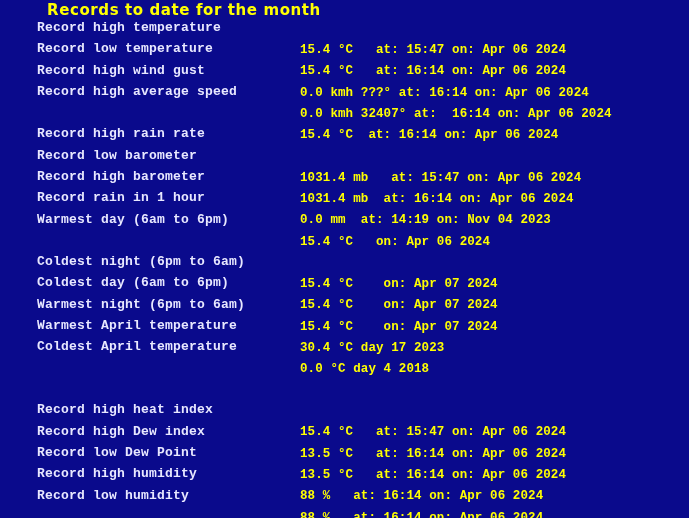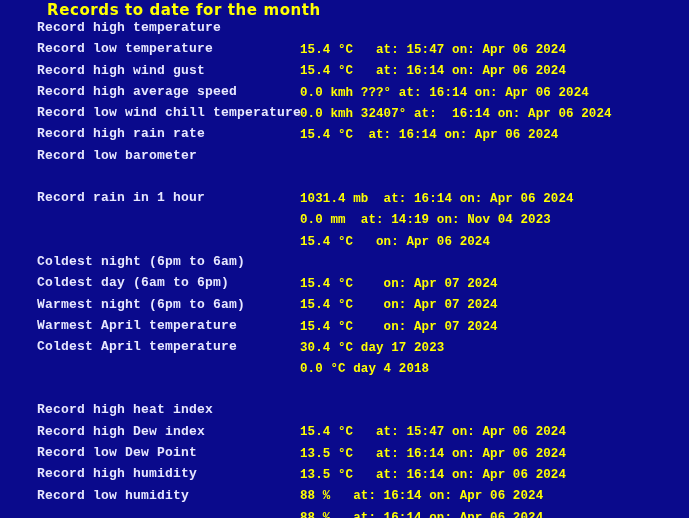--- a/index.html
+++ b/index.html
@@ -82,37 +82,39 @@
       </div>
       <div class="row">
         <span class="label">Record high wind gust</span>
         <span class="value">0.0 kmh ???° at: 16:14 on: Apr 06 2024</span>
       </div>
       <div class="row">
         <span class="label">Record high average speed</span>
         <span class="value">0.0 kmh 32407° at:  16:14 on: Apr 06 2024</span>
       </div>
       <div class="row">
-        <span class="label">Record low wind chill temperature</span>
         <span class="value">15.4 °C  at: 16:14 on: Apr 06 2024</span>
       </div>
       <div class="row">
         <span class="label">Record high rain rate</span>
       </div>
       <div class="row">
         <span class="label">Record low barometer</span>
+        <span class="value">1031.4 mb   at: 15:47 on: Apr 06 2024</span>
       </div>
       <div class="row">
+        <span class="label">Record high barometer</span>
         <span class="value">1031.4 mb  at: 16:14 on: Apr 06 2024</span>
       </div>
       <div class="row">
         <span class="label">Record rain in 1 hour</span>
         <span class="value">0.0 mm  at: 14:19 on: Nov 04 2023</span>
       </div>
       <div class="row">
+        <span class="label">Warmest day (6am to 6pm)</span>
         <span class="value">15.4 °C   on: Apr 06 2024</span>
       </div>
       <div class="spacer"></div>
       <div class="row">
         <span class="label">Coldest night (6pm to 6am)</span>
         <span class="value">15.4 °C    on: Apr 07 2024</span>
       </div>
       <div class="row">
         <span class="label">Coldest day (6am to 6pm)</span>
         <span class="value">15.4 °C    on: Apr 07 2024</span>

